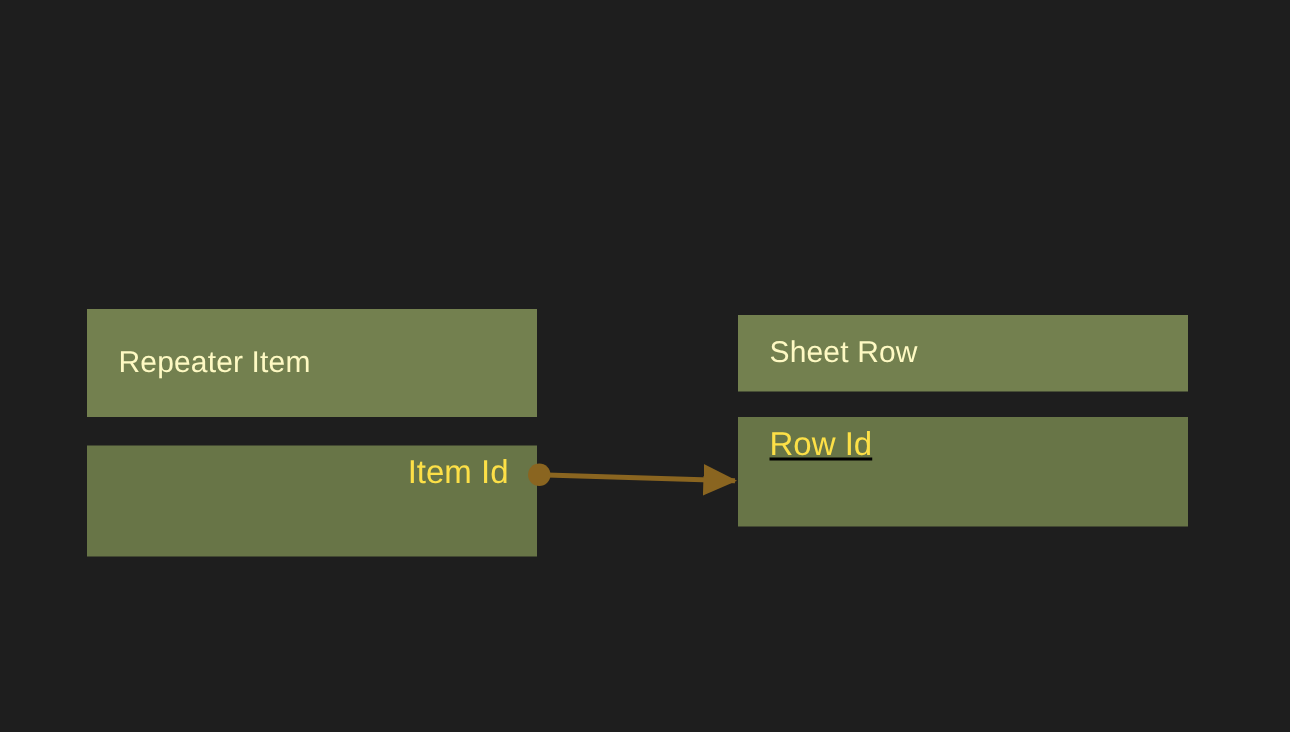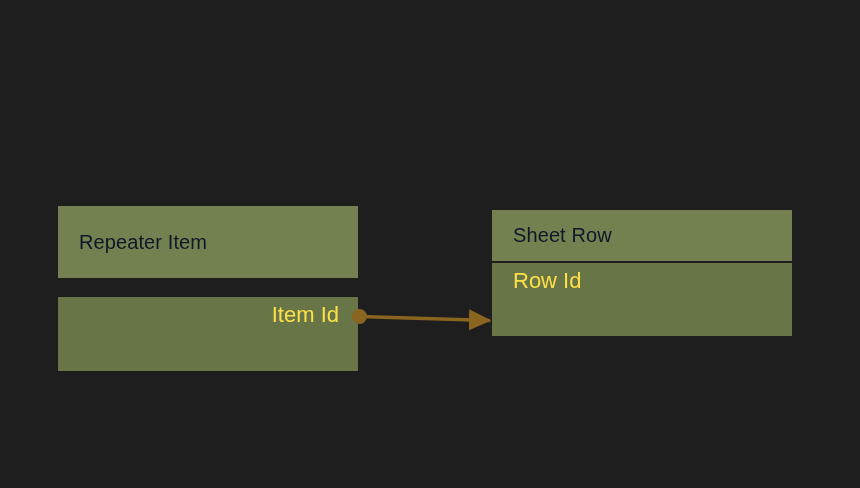--- a/index.html
+++ b/index.html
@@ -40,21 +40,21 @@
     box-sizing: border-box;
     overflow: visible;
   }
   .node-header {
     box-sizing: border-box;
     background: #73804f;
     display: flex;
     align-items: center;
   }
   .node-title {
-    color: #0f172a;
+    color: #fef9c3;
     font-size: 20px;
     font-weight: 400;
     letter-spacing: 0.1px;
     white-space: nowrap;
   }
   .node-body {
     box-sizing: border-box;
     background: #687547;
     position: relative;
   }
@@ -102,21 +102,22 @@
   #node-sheet-row .node-header {
     height: 51px;
     padding-left: 21px;
   }
   #node-sheet-row .node-body {
     height: 73px;
   }
   #node-sheet-row .field-row {
     justify-content: flex-start;
     padding-left: 21px;
-    margin-top: 2px;
+    margin-top: 17px;
+    text-decoration: underline;
   }
 
   
   .handle-dot {
     position: absolute;
     width: 15px;
     height: 15px;
     border-radius: 50%;
     background: #8a6520;
     z-index: 3;

